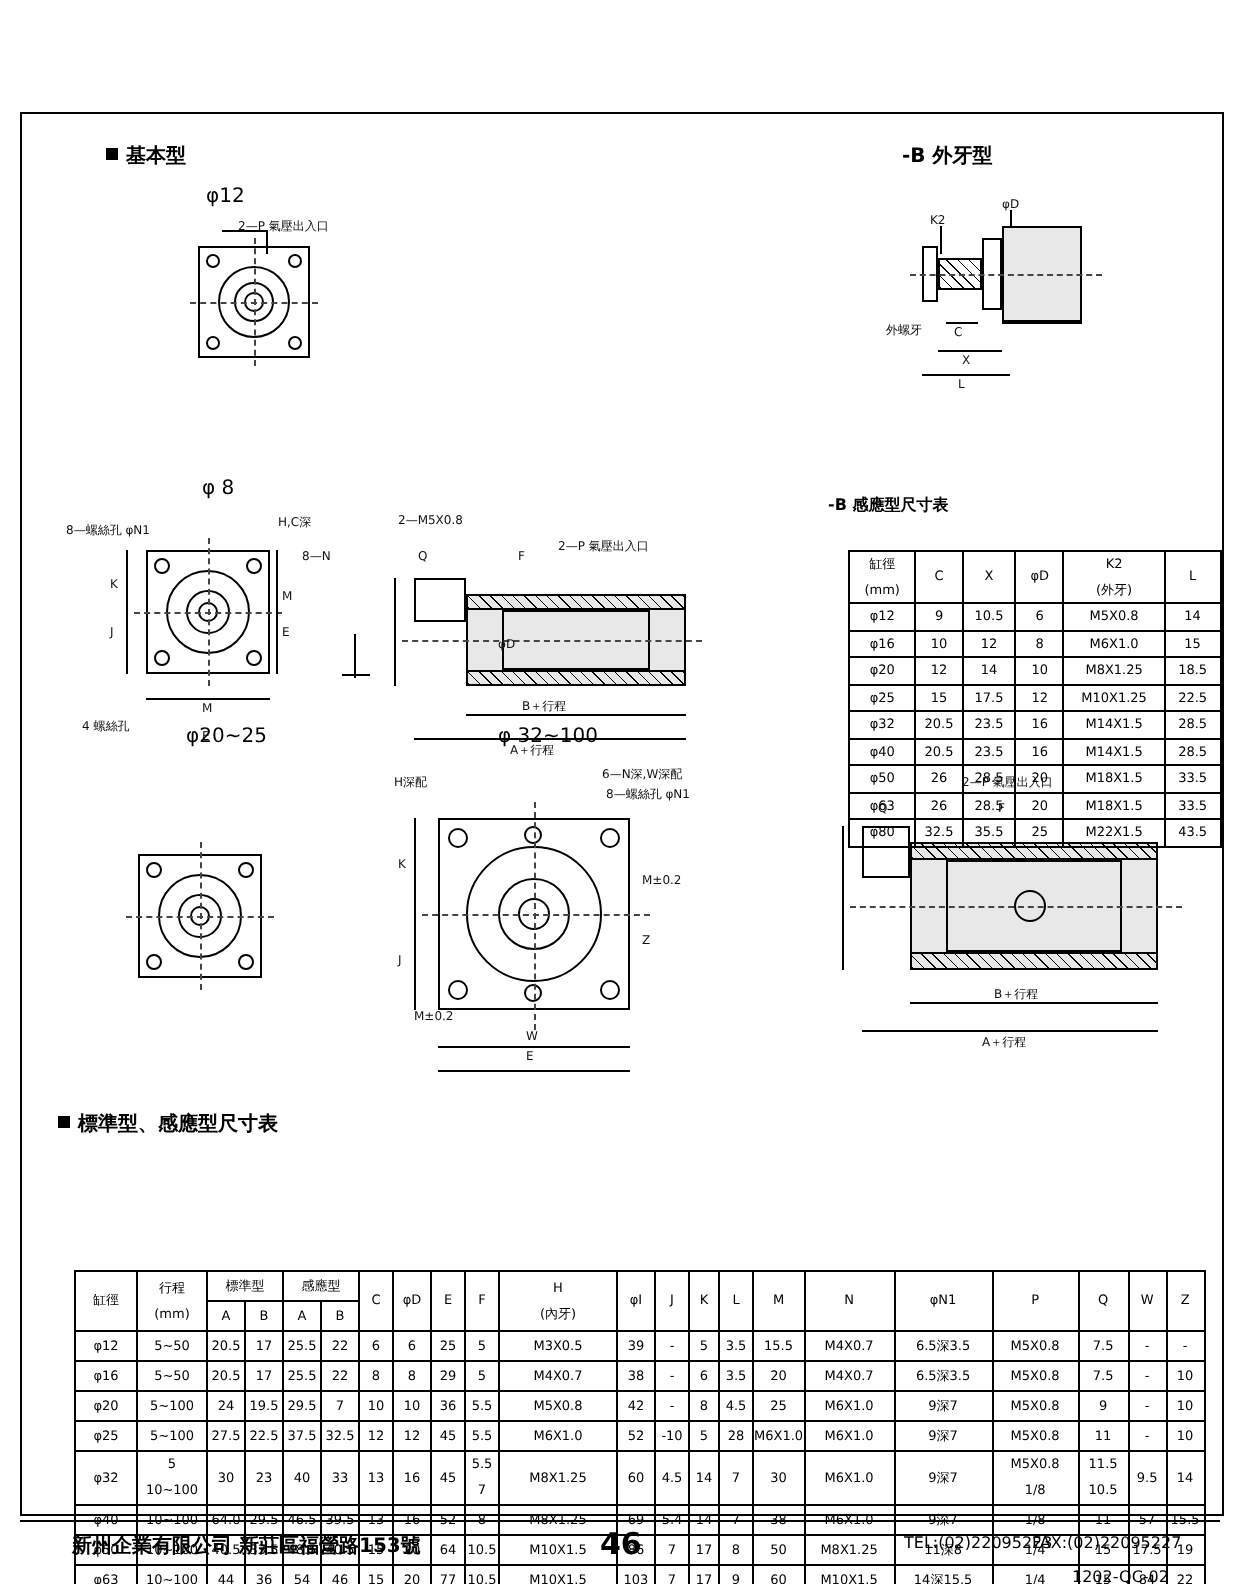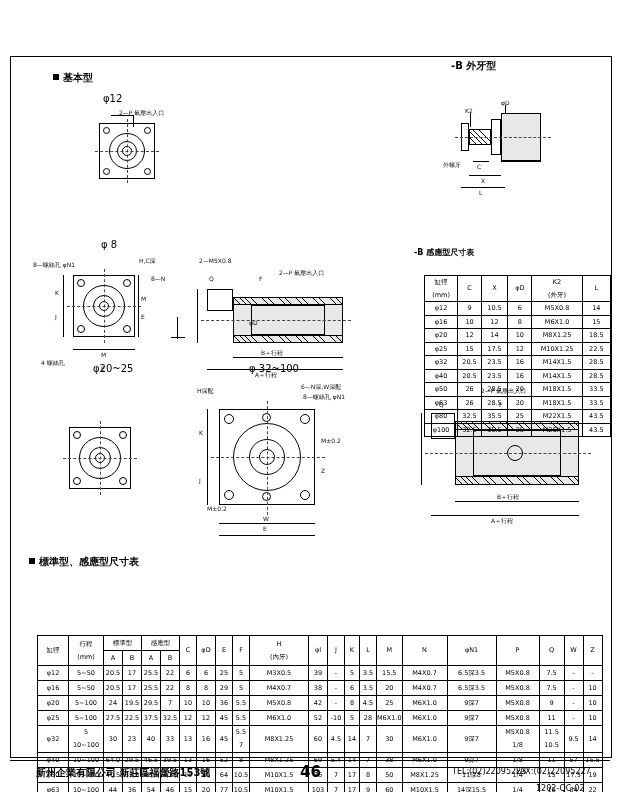--- a/index.html
+++ b/index.html
@@ -67,21 +67,21 @@
 </style>
 </head>
 <body>
 
 <div class="page">
 
 
   <div class="frame">
 
     <div class="sec-title" style="left:42px;top:14px;"><span class="sq"></span><span>基本型</span></div>
-    <div class="sec-title" style="left:440px;top:2px;"><span>-B 外牙型</span></div>
+    <div class="sec-title" style="left:440px;top:14px;"><span>-B 外牙型</span></div>
     <div class="sec-title" style="left:403px;top:190px;font-size:8px;"><span>-B 感應型尺寸表</span></div>
     <div class="sec-title" style="left:18px;top:498px;"><span class="sq"></span><span>標準型、感應型尺寸表</span></div>
 
     <div>
       <div class="lbl-md" style="left:92px;top:36px;">φ12</div>
       <div class="lbl-sm" style="left:108px;top:52px;">2—P 氣壓出入口</div>
       <div class="ln hln" style="left:100px;top:58px;width:22px;"></div>
       <div class="ln vln" style="left:122px;top:58px;height:12px;"></div>
 
       <div class="box" style="left:88px;top:66px;width:56px;height:56px;"></div>
@@ -304,28 +304,20 @@
             <td>20</td>
             <td>M18X1.5</td>
             <td>33.5</td>
           </tr>
       <tr>
             <td>φ80</td>
             <td>32.5</td>
             <td>35.5</td>
             <td>25</td>
             <td>M22X1.5</td>
-            <td>43.5</td>
-          </tr>
-      <tr>
-            <td>φ100</td>
-            <td>32.5</td>
-            <td>35.5</td>
-            <td>25</td>
-            <td>M26X1.5</td>
             <td>43.5</td>
           </tr>
     </tbody>
       </table>
 
     <table class="tbl-main">
       <tbody>
           <tr>
         <th rowspan="2" style="width:30px;">缸徑</th>
         <th rowspan="2" style="width:34px;">行程<br>(mm)</th>

